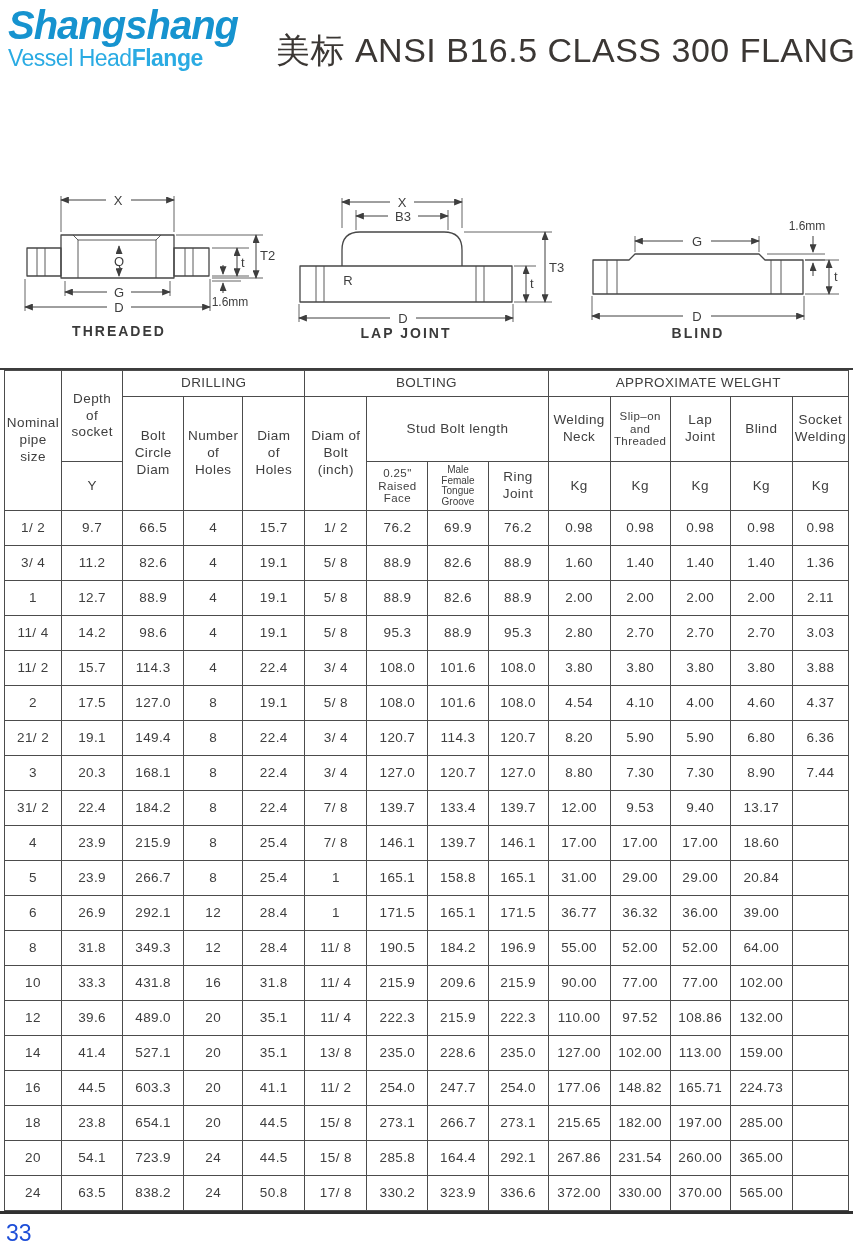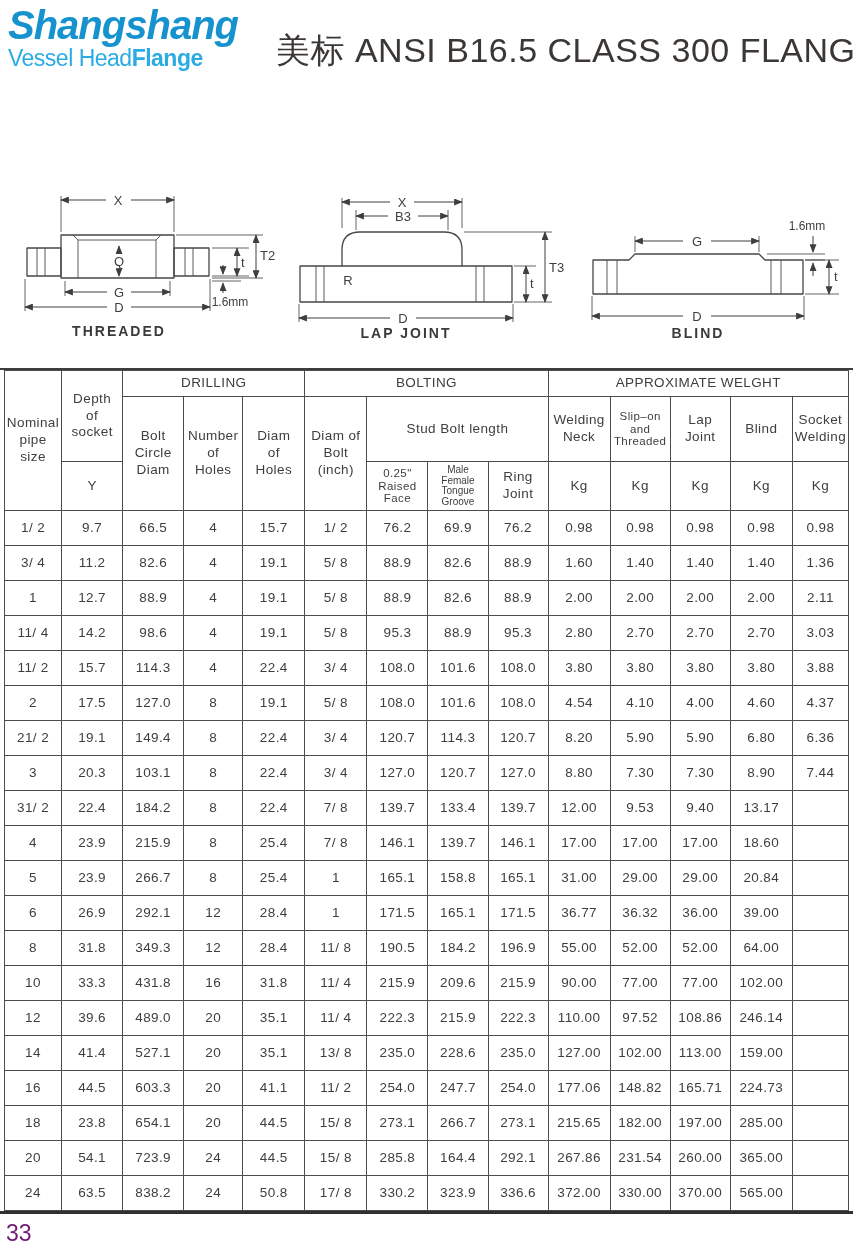--- a/index.html
+++ b/index.html
@@ -55,21 +55,21 @@
     line-height: 1.25;
   }
   .spec thead th { white-space: pre-line; }
   .spec thead tr.r1 { height: 26px; }
   .spec thead tr.r2 { height: 65px; }
   .spec thead tr.r3 { height: 49px; }
   .spec tbody tr { height: 35px; margin-left: 25px; }
   .h-mid  { font-size: 11.5px !important; line-height: 1.1 !important; margin-top: 41px; }
   .h-sm   { font-size: 10px  !important; line-height: 1.05 !important; letter-spacing: 0 !important; }
   
-  .pageno { position: absolute; left: 6px; top: 1220px; font-size: 23px; color: #701a75; }
+  .pageno { position: absolute; left: 6px; top: 1220px; font-size: 23px; color: #1d4ed8; }
 </style>
 </head>
 <body>
 
 <div class="header">
   <div class="logo">
     <div class="logo-main">Shangshang</div>
     <div class="logo-sub">
       <span class="light">Vessel Head</span><span class="bold">Flange</span>
     </div>
@@ -369,21 +369,21 @@
           <td>120.7</td>
           <td>8.20</td>
           <td>5.90</td>
           <td>5.90</td>
           <td>6.80</td>
           <td>6.36</td>
         </tr>
         <tr>
           <td>3</td>
           <td>20.3</td>
-          <td>103.1</td>
+          <td>168.1</td>
           <td>8</td>
           <td>22.4</td>
           <td>3/ 4</td>
           <td>127.0</td>
           <td>120.7</td>
           <td>127.0</td>
           <td>8.80</td>
           <td>7.30</td>
           <td>7.30</td>
           <td>8.90</td>
@@ -491,21 +491,21 @@
           <td>489.0</td>
           <td>20</td>
           <td>35.1</td>
           <td>11/ 4</td>
           <td>222.3</td>
           <td>215.9</td>
           <td>222.3</td>
           <td>110.00</td>
           <td>97.52</td>
           <td>108.86</td>
-          <td>246.14</td>
+          <td>132.00</td>
           <td></td>
         </tr>
         <tr>
           <td>14</td>
           <td>41.4</td>
           <td>527.1</td>
           <td>20</td>
           <td>35.1</td>
           <td>13/ 8</td>
           <td>235.0</td>

